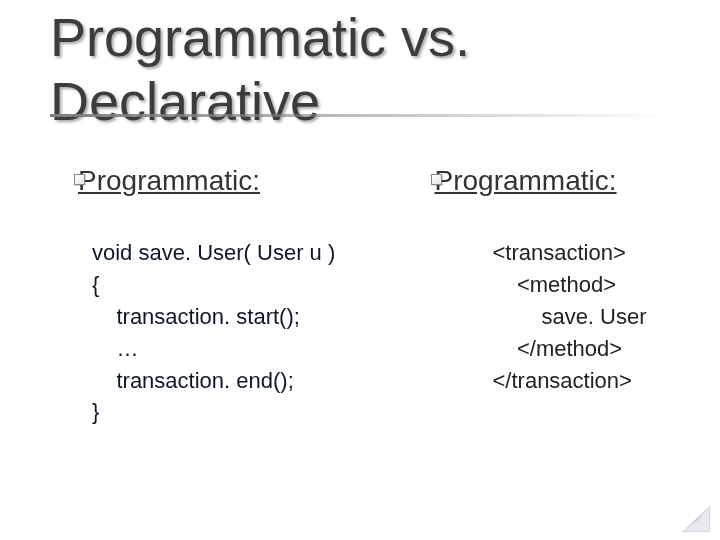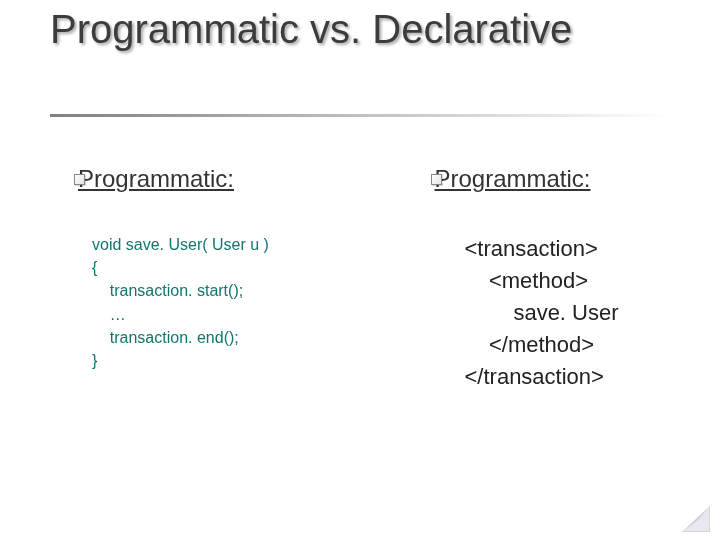--- a/index.html
+++ b/index.html
@@ -15,21 +15,21 @@
     position: relative;
     width: 720px;
     height: 540px;
     box-sizing: border-box;
   }
   .title {
     position: absolute;
     left: 50px;
     top: 6px;
     width: 640px;
-    font-size: 40px;
+    font-size: 54px;
     line-height: 1.18;
     color: #3c3c3c;
     text-shadow: 2px 2px 3px rgba(0,0,0,0.35);
     font-weight: 400;
   }
   .rule {
     position: absolute;
     left: 50px;
     top: 114px;
     width: 620px;
@@ -43,51 +43,51 @@
     width: 620px;
     display: flex;
     flex-direction: row;
   }
   .col {
     flex: 1;
   }
   .col.left { flex: 1.15; }
   .col.right { flex: 0.85; }
   .col-heading {
-    font-size: 24px;
+    font-size: 28px;
     color: #333;
     text-decoration: underline;
     margin-left: 18px;
     margin-bottom: 40px;
     position: relative;
   }
   .bullet-box {
     position: absolute;
     left: -4px;
     top: 9px;
     width: 11px;
     height: 11px;
     border: 1px solid #888;
     box-sizing: border-box;
     background: linear-gradient(135deg, #fff, #e4e4e4);
     box-shadow: 1px 1px 1px rgba(0,0,0,0.15);
   }
   .code {
-    font-size: 16px;
+    font-size: 22px;
     line-height: 1.45;
-    color: #0f766e;
+    color: #0f172a;
     white-space: pre;
     margin-left: 32px;
   }
   .decl-code {
     font-size: 22px;
     line-height: 1.45;
     color: #222;
     white-space: pre;
-    margin-left: 48px;
+    margin-left: 76px;
   }
   .corner {
     position: absolute;
     right: 10px;
     bottom: 8px;
     width: 28px;
     height: 26px;
     pointer-events: none;
   }
   .corner svg { display:block; }

